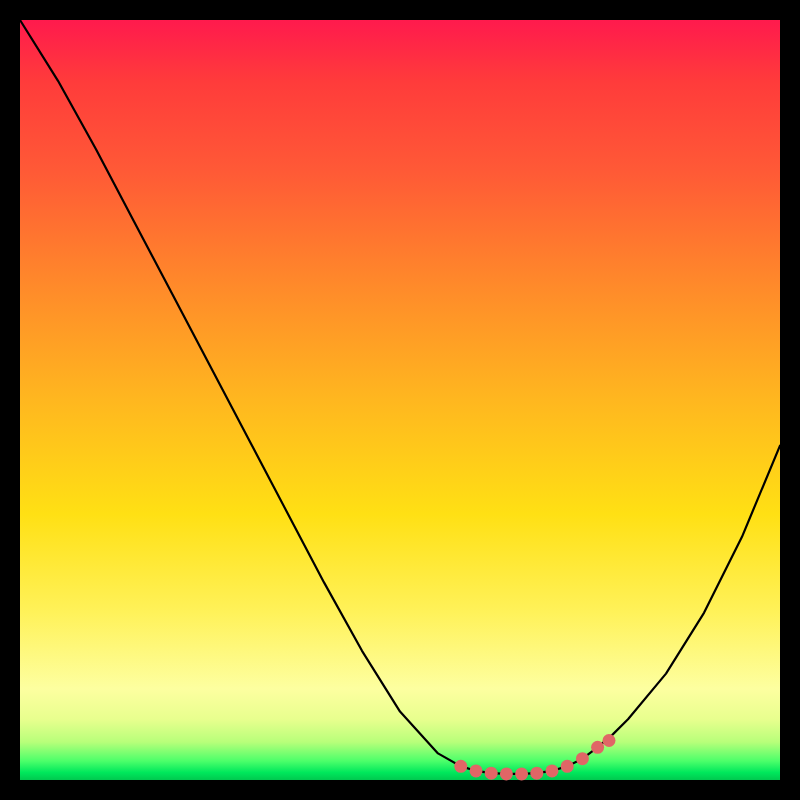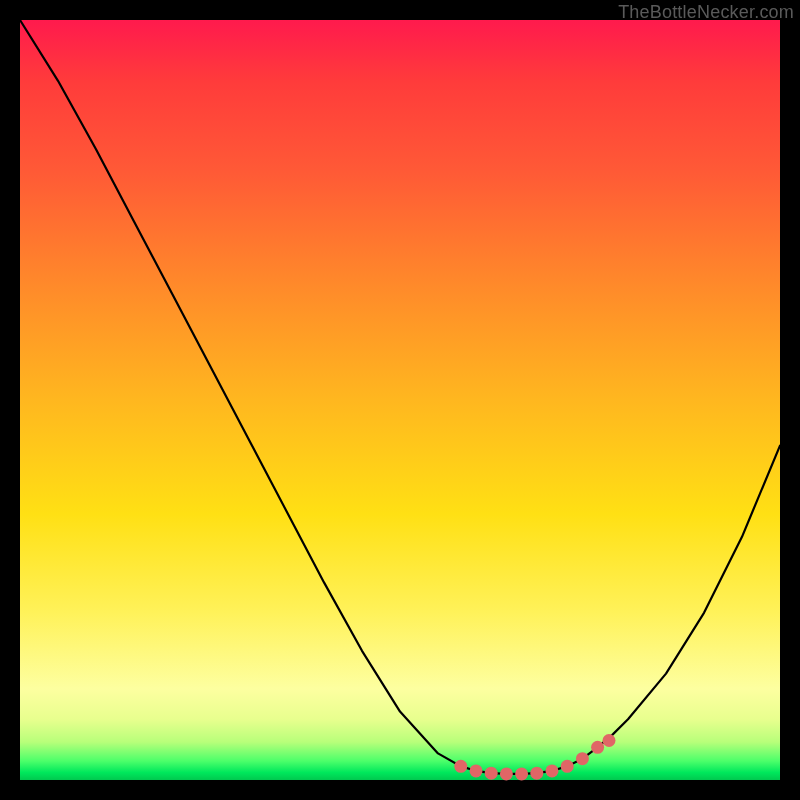--- a/index.html
+++ b/index.html
@@ -75,14 +75,13 @@
           <circle cx="501.60" cy="753.92" r="6.5" fill="#e06666" stroke="#c84f4f" stroke-width="0"></circle>
           <circle cx="516.80" cy="753.16" r="6.5" fill="#e06666" stroke="#c84f4f" stroke-width="0"></circle>
           <circle cx="532.00" cy="750.88" r="6.5" fill="#e06666" stroke="#c84f4f" stroke-width="0"></circle>
           <circle cx="547.20" cy="746.32" r="6.5" fill="#e06666" stroke="#c84f4f" stroke-width="0"></circle>
           <circle cx="562.40" cy="738.72" r="6.5" fill="#e06666" stroke="#c84f4f" stroke-width="0"></circle>
           <circle cx="577.60" cy="727.32" r="6.5" fill="#e06666" stroke="#c84f4f" stroke-width="0"></circle>
           <circle cx="589.00" cy="720.48" r="6.5" fill="#e06666" stroke="#c84f4f" stroke-width="0"></circle>
         </g>
     </svg>
   </div>
-  <div class="watermark">TheBottleNecker.com</div>
 </div>
 
 </body></html>

